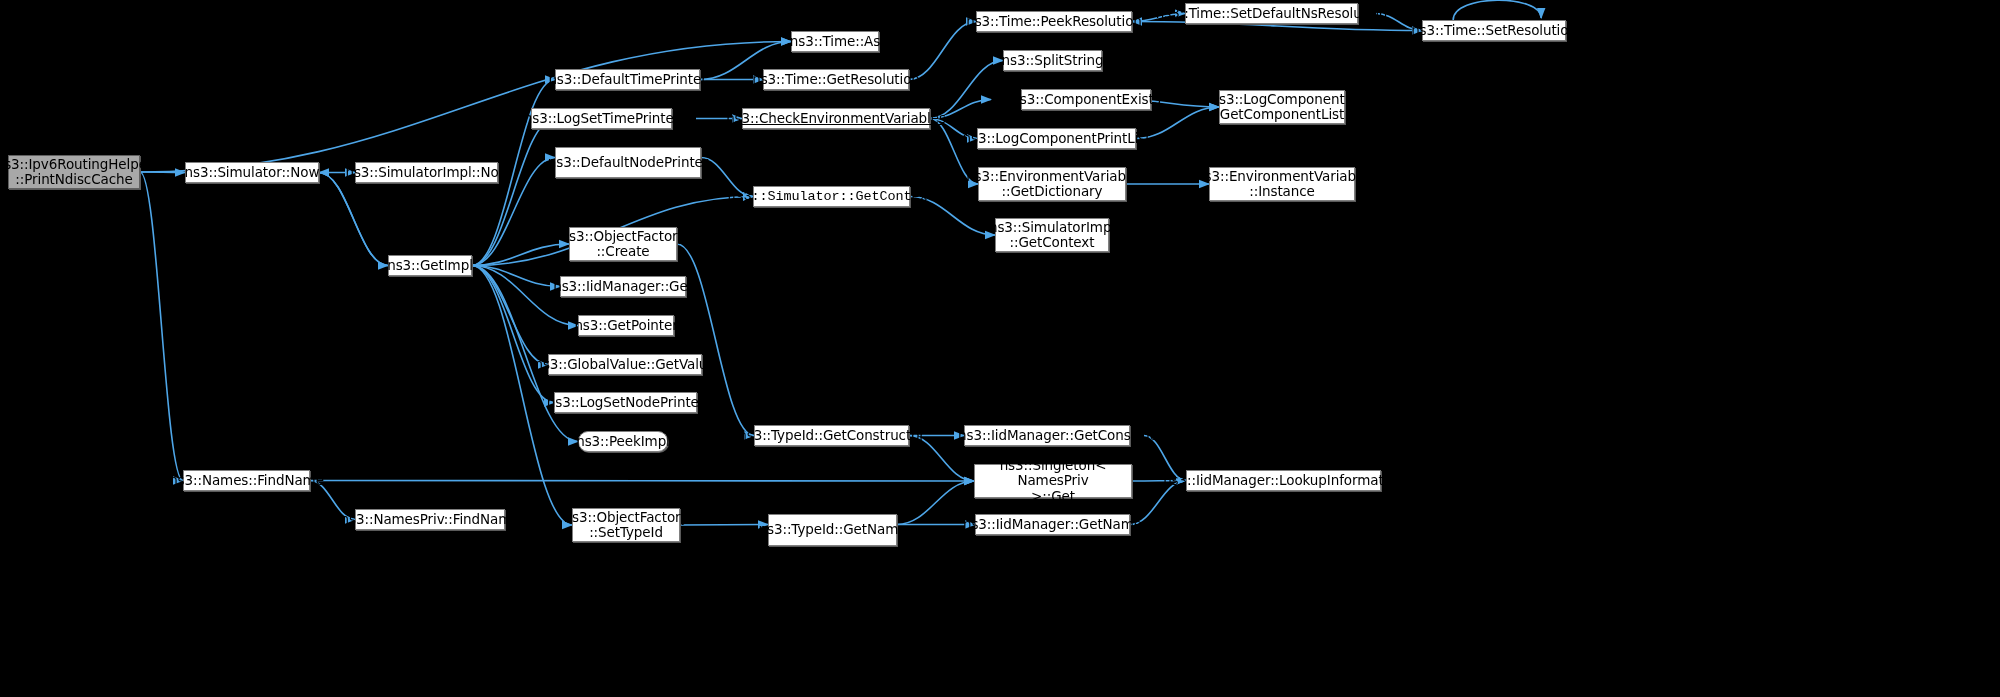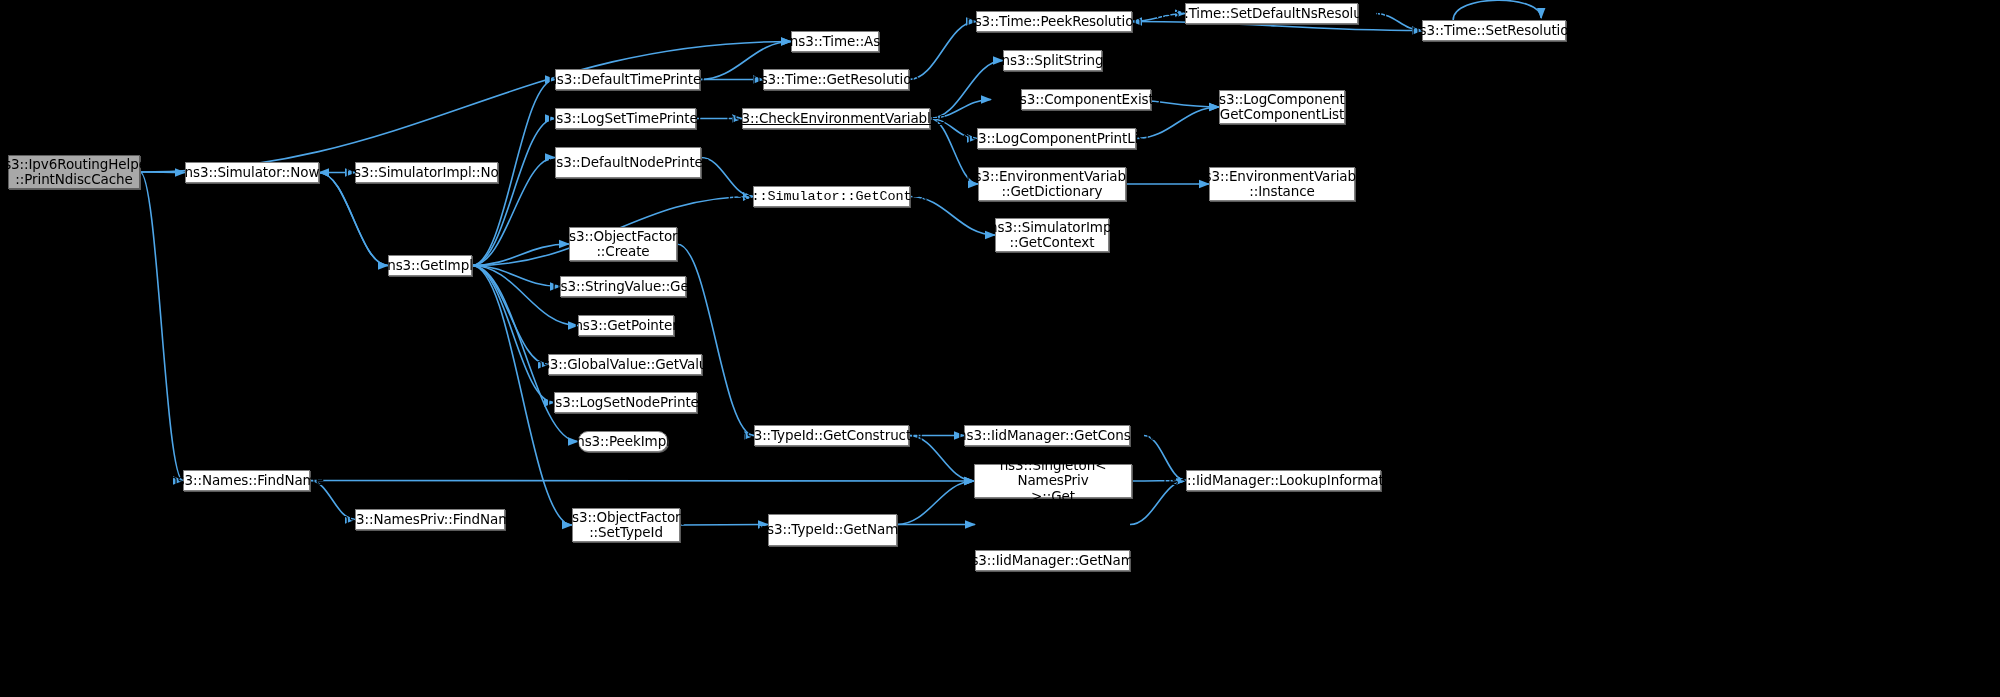--- a/index.html
+++ b/index.html
@@ -67,25 +67,25 @@
       <path d="M1144,435.5 C1161.64,435.5 1168.36,480.5 1186,480.5" fill="none" stroke="#4ea6e8" stroke-width="1.6" marker-end="url(#ah)"></path>
       <path d="M1132,481 C1154.68,481 1163.32,480.5 1186,480.5" fill="none" stroke="#4ea6e8" stroke-width="1.6" marker-end="url(#ah)"></path>
       <path d="M1130,524.5 C1153.52,524.5 1162.48,480.5 1186,480.5" fill="none" stroke="#4ea6e8" stroke-width="1.6" marker-end="url(#ah)"></path>
     </svg>
 <div class="node root" style="left: 8px; top: 155px; width: 132px; height: 34px;">ns3::Ipv6RoutingHelper
 ::PrintNdiscCache</div>
     <div class="node" style="left: 185px; top: 162px; width: 134px; height: 21px;">ns3::Simulator::Now</div>
     <div class="node" style="left: 355px; top: 162px; width: 143px; height: 21px; padding-left: 6px;">ns3::SimulatorImpl::Now</div>
     <div class="node" style="left: 388px; top: 255px; width: 84px; height: 21px;">ns3::GetImpl</div>
     <div class="node" style="left: 555px; top: 69px; width: 145px; height: 21px;">ns3::DefaultTimePrinter</div>
-    <div class="node" style="left: 555px; top: 108px; width: 141px; height: 21px;">ns3::LogSetTimePrinter</div>
+    <div class="node" style="left: 531px; top: 108px; width: 141px; height: 21px;">ns3::LogSetTimePrinter</div>
     <div class="node" style="left: 555px; top: 147px; width: 146px; height: 31px;">ns3::DefaultNodePrinter</div>
     <div class="node" style="left: 569px; top: 227px; width: 108px; height: 34px;">ns3::ObjectFactory
 ::Create</div>
-    <div class="node" style="left: 560px; top: 276px; width: 126px; height: 21px;">ns3::StringValue::Get</div>
+    <div class="node" style="left: 560px; top: 276px; width: 126px; height: 21px;">ns3::IidManager::Get</div>
     <div class="node" style="left: 578px; top: 315px; width: 96px; height: 21px;">ns3::GetPointer</div>
     <div class="node" style="left: 548px; top: 354px; width: 154px; height: 21px;">ns3::GlobalValue::GetValue</div>
     <div class="node" style="left: 554px; top: 392px; width: 143px; height: 21px;">ns3::LogSetNodePrinter</div>
     <div class="node" style="left: 578px; top: 431px; width: 90px; height: 21px; border-radius: 10px;">ns3::PeekImpl</div>
     <div class="node" style="left: 791px; top: 31px; width: 88px; height: 21px;">ns3::Time::As</div>
     <div class="node" style="left: 763px; top: 69px; width: 146px; height: 21px;">ns3::Time::GetResolution</div>
     <div class="node" style="left: 742px; top: 108px; width: 188px; height: 21px; text-decoration: underline;">ns3::CheckEnvironmentVariables</div>
     <div class="node" style="left: 753px; top: 186px; width: 157px; height: 21px; font-family: Liberation Mono, monospace;">ns3::Simulator::GetContext</div>
     <div class="node" style="left: 754px; top: 425px; width: 155px; height: 21px;">ns3::TypeId::GetConstructor</div>
     <div class="node" style="left: 183px; top: 470px; width: 127px; height: 21px;">ns3::Names::FindName</div>
@@ -97,21 +97,21 @@
     <div class="node" style="left: 1003px; top: 50px; width: 99px; height: 21px;">ns3::SplitString</div>
     <div class="node" style="left: 991px; top: 89px; width: 130px; height: 21px; margin-left: 30px;">ns3::ComponentExists</div>
     <div class="node" style="left: 977px; top: 128px; width: 159px; height: 21px;">ns3::LogComponentPrintList</div>
     <div class="node" style="left: 978px; top: 167px; width: 148px; height: 34px;">ns3::EnvironmentVariable
 ::GetDictionary</div>
     <div class="node" style="left: 995px; top: 218px; width: 114px; height: 34px;">ns3::SimulatorImpl
 ::GetContext</div>
     <div class="node" style="left: 964px; top: 425px; width: 166px; height: 21px; padding-left: 44px;">ns3::IidManager::GetConstructor</div>
     <div class="node" style="left: 974px; top: 464px; width: 158px; height: 34px;">ns3::Singleton&lt; NamesPriv
 &gt;::Get</div>
-    <div class="node" style="left: 975px; top: 514px; width: 155px; height: 21px; margin-top: 36px;">ns3::IidManager::GetName</div>
+    <div class="node" style="left: 975px; top: 514px; width: 155px; height: 21px;">ns3::IidManager::GetName</div>
     <div class="node" style="left: 1185px; top: 3px; width: 173px; height: 21px;">ns3::Time::SetDefaultNsResolution</div>
     <div class="node" style="left: 1219px; top: 90px; width: 126px; height: 34px;">ns3::LogComponent::
 GetComponentList</div>
     <div class="node" style="left: 1209px; top: 167px; width: 146px; height: 34px;">ns3::EnvironmentVariable
 ::Instance</div>
     <div class="node" style="left: 1186px; top: 470px; width: 195px; height: 21px;">ns3::IidManager::LookupInformation</div>
     <div class="node" style="left: 1422px; top: 20px; width: 144px; height: 21px;">ns3::Time::SetResolution</div>
   </div>
 
 </body></html>

